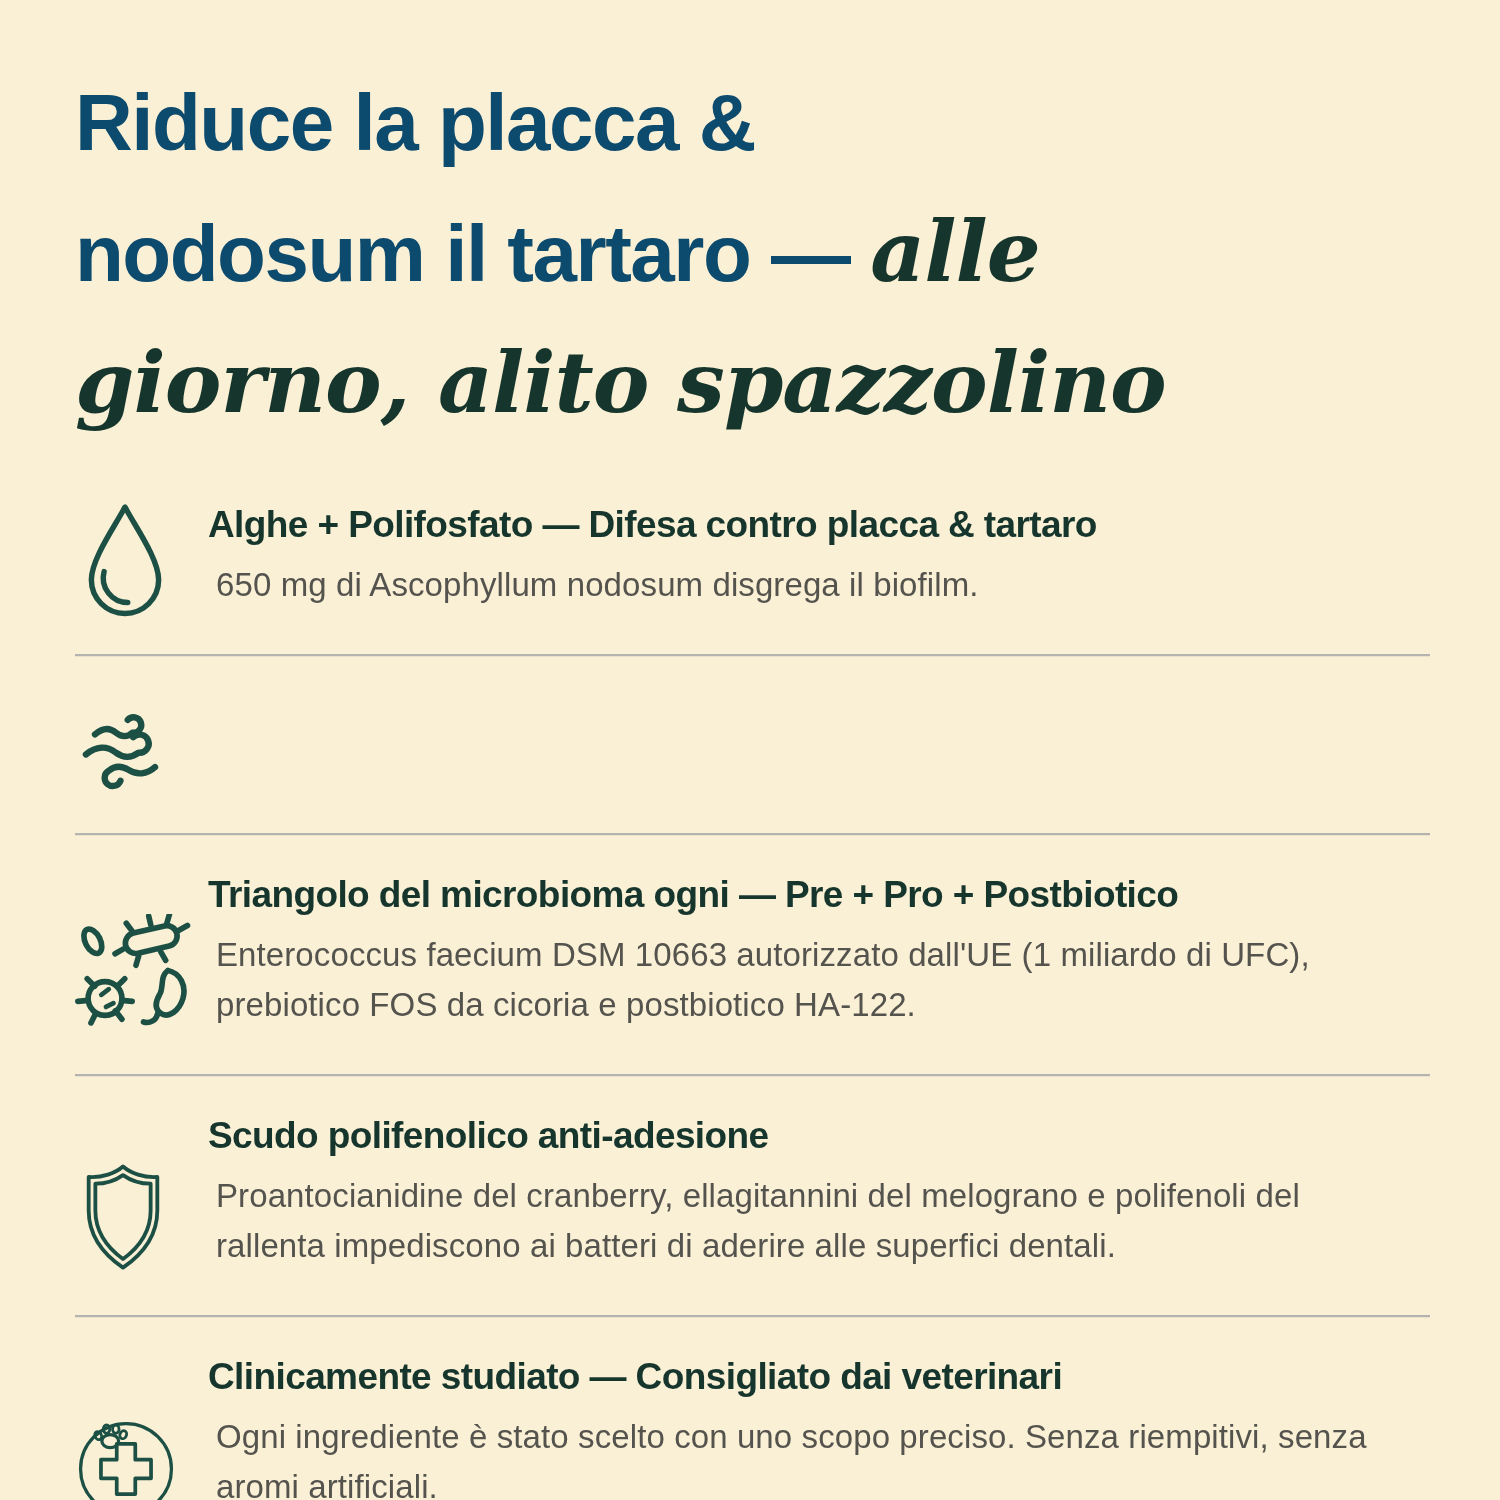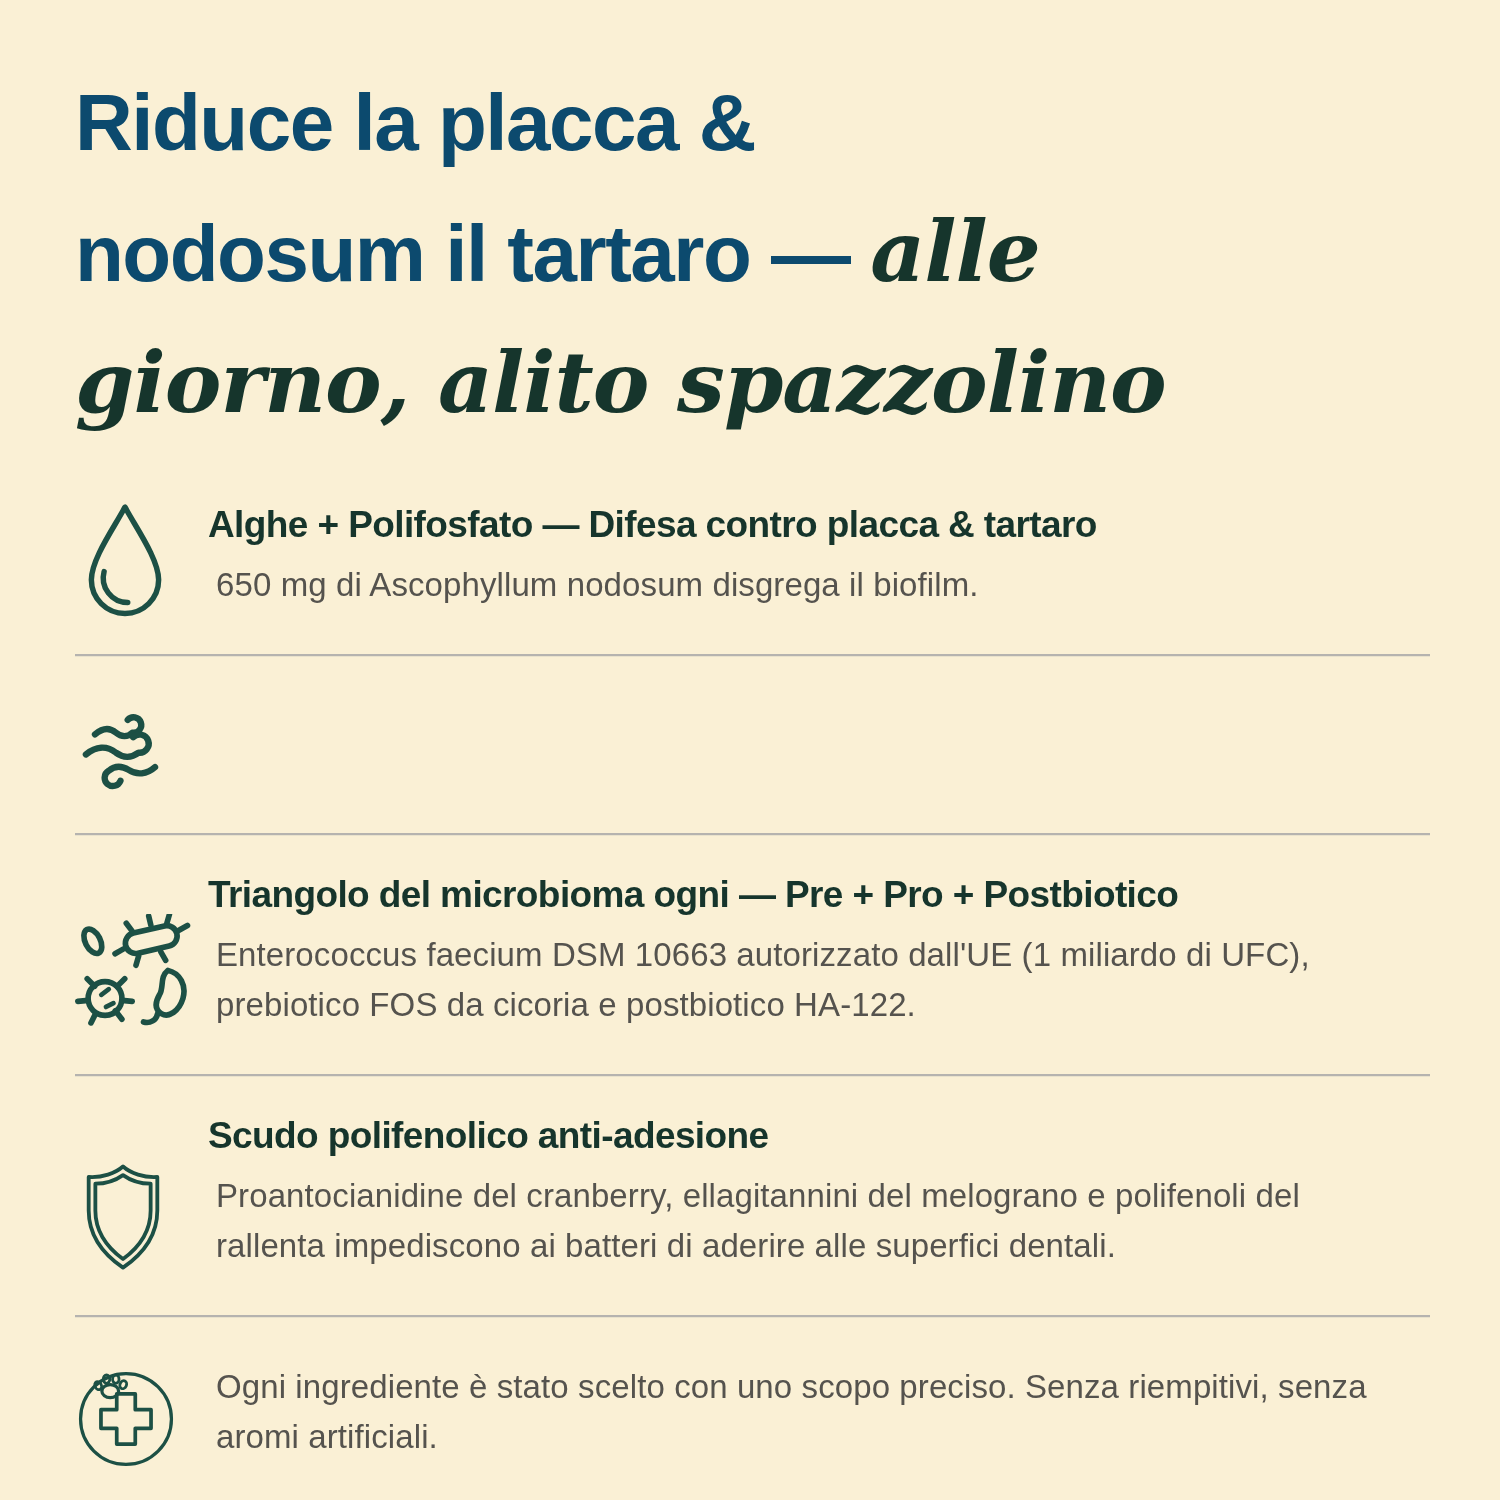--- a/index.html
+++ b/index.html
@@ -149,18 +149,19 @@
           <path class="ic" stroke-width="4" d="M45 28 h20 v17 h17 v20 h-17 v17 h-20 v-17 h-17 v-20 h17 Z"></path>
 
           <ellipse class="ic" stroke-width="3.5" cx="38" cy="25" rx="9" ry="7"></ellipse>
           <ellipse class="ic" stroke-width="3" cx="25" cy="19" rx="3.5" ry="4.5" transform="rotate(-25 25 19)"></ellipse>
           <ellipse class="ic" stroke-width="3" cx="34" cy="12" rx="3.5" ry="4.5"></ellipse>
           <ellipse class="ic" stroke-width="3" cx="44" cy="12" rx="3.5" ry="4.5"></ellipse>
           <ellipse class="ic" stroke-width="3" cx="52" cy="18" rx="3.5" ry="4.5" transform="rotate(25 52 18)"></ellipse>
         </svg>
       </div>
       <div class="text-cell">
+        <h2 class="feature-title">Clinicamente studiato — Consigliato dai veterinari</h2>
         <p class="feature-body">Ogni ingrediente è stato scelto con uno scopo preciso. Senza riempitivi, senza aromi artificiali.</p>
       </div>
     </section>
 
   </main>
 </div>
 
 </body></html>

